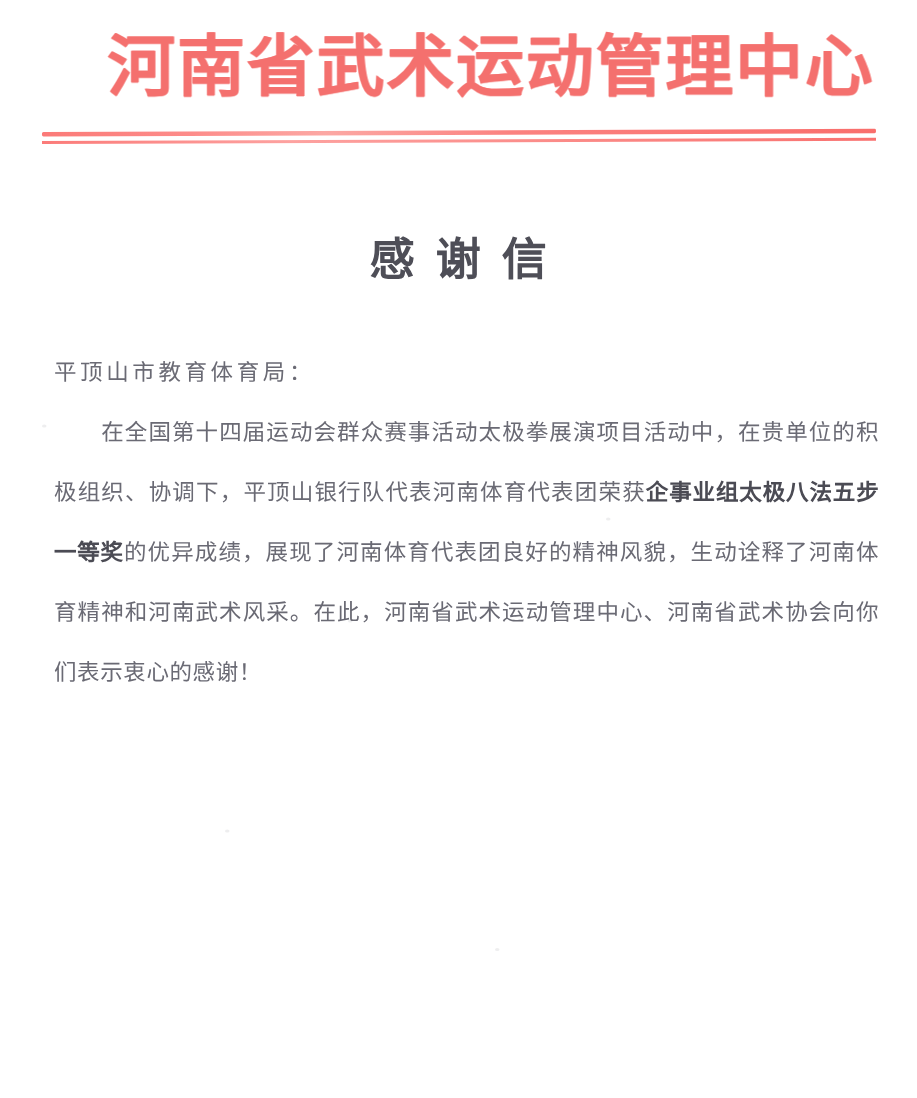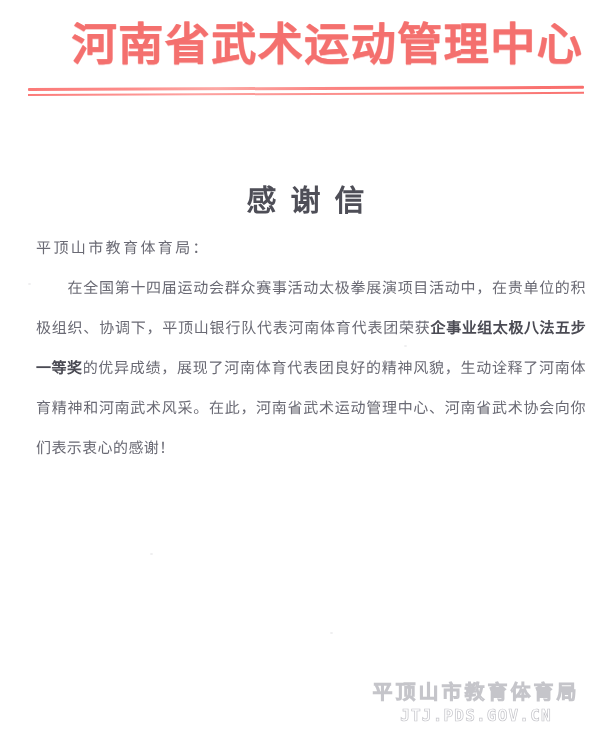--- a/index.html
+++ b/index.html
@@ -79,21 +79,20 @@
     left: 0;
     top: 148px;
     width: 611px;
     text-align: center;
     font-family: "DejaVu Sans", "Liberation Sans", sans-serif;
     font-size: 30px;
     font-weight: 700;
     color: #4e4e57;
     letter-spacing: 14px;
     text-indent: 14px;
-    margin-top: 28px;
   }
 
   
   .body-block {
     position: absolute;
     left: 36px;
     top: 228px;
     width: 550px;
     color: #6a6a74;
     font-size: 15px;
@@ -180,23 +179,19 @@
 
   <div class="doc-title">感谢信</div>
 
   <div class="body-block">
     <div class="salutation">平顶山市教育体育局：</div>
     <div id="paragraphs">
         <div class="para indent"><span>在全国第十四届运动会群众赛事活动太极拳展演项目活动中，在贵单位的积极组织、协调下，平顶山银行队代表河南体育代表团荣获</span><span class="emph">企事业组太极八法五步一等奖</span><span>的优异成绩，展现了河南体育代表团良好的精神风貌，生动诠释了河南体育精神和河南武术风采。在此，河南省武术运动管理中心、河南省武术协会向你们表示衷心的感谢！</span></div>
       </div>
   </div>
 
-  <div class="watermark">
-    <div class="watermark-cn">平顶山市教育体育局</div>
-    <div class="watermark-url">JTJ.PDS.GOV.CN</div>
-  </div>
 
   <div class="speck" style="left:28px;top:283px;width:3px;height:2px;"></div>
   <div class="speck" style="left:232px;top:413px;width:3px;height:2px;"></div>
   <div class="speck" style="left:404px;top:345px;width:3px;height:2px;"></div>
   <div class="speck" style="left:150px;top:553px;width:3px;height:2px;"></div>
   <div class="speck" style="left:330px;top:632px;width:3px;height:2px;"></div>
 </div>
 
 </body></html>

